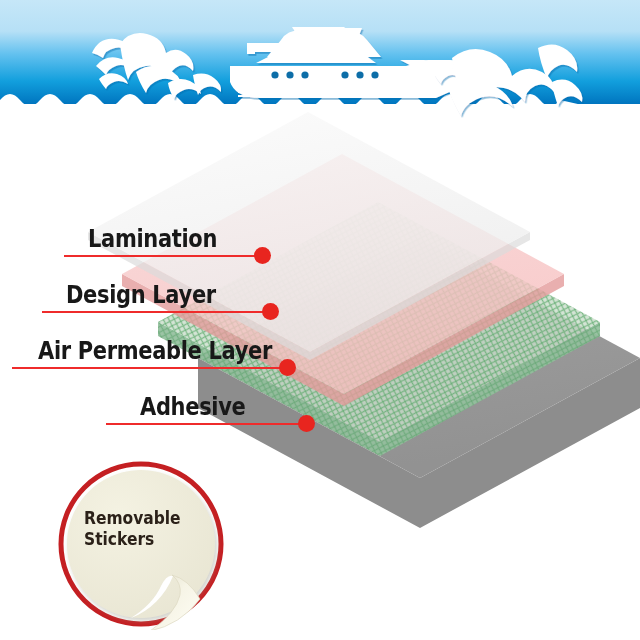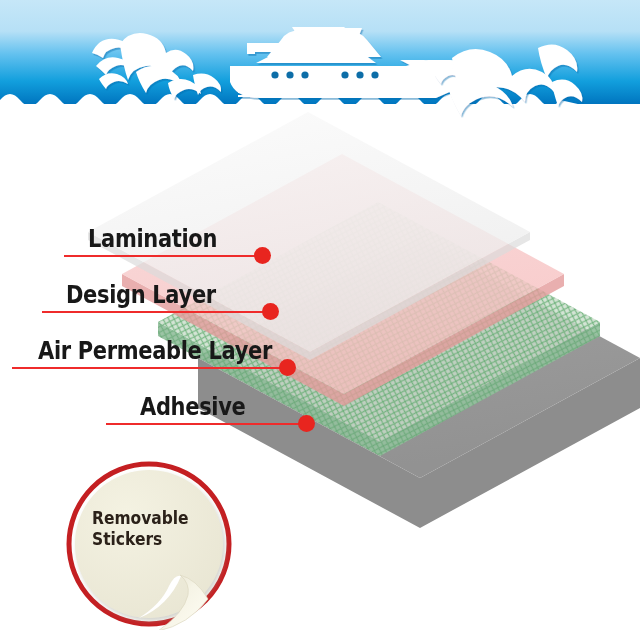--- a/index.html
+++ b/index.html
@@ -34,21 +34,21 @@
     transform-origin:left bottom;
     line-height:1;
   }
   .callout-line{position:absolute;height:2px;background:#ef2b2b;}
   .callout-dot{
     position:absolute;width:17px;height:17px;border-radius:50%;
     background:#e8251f;
   }
 
   
-  .badge{position:absolute;left:63px;top:458px;width:172px;height:172px;}
+  .badge{position:absolute;left:55px;top:458px;width:172px;height:172px;}
   .badge-svg{position:absolute;left:0;top:0;}
   .badge-text{
     position:absolute;left:29px;top:49px;width:120px;
     font-family:"DejaVu Sans", sans-serif;
     font-weight:bold;font-size:18px;line-height:1.18;
     color:#2b2119;
     transform:scaleX(0.86);
     transform-origin:left top;
   }
 </style>

